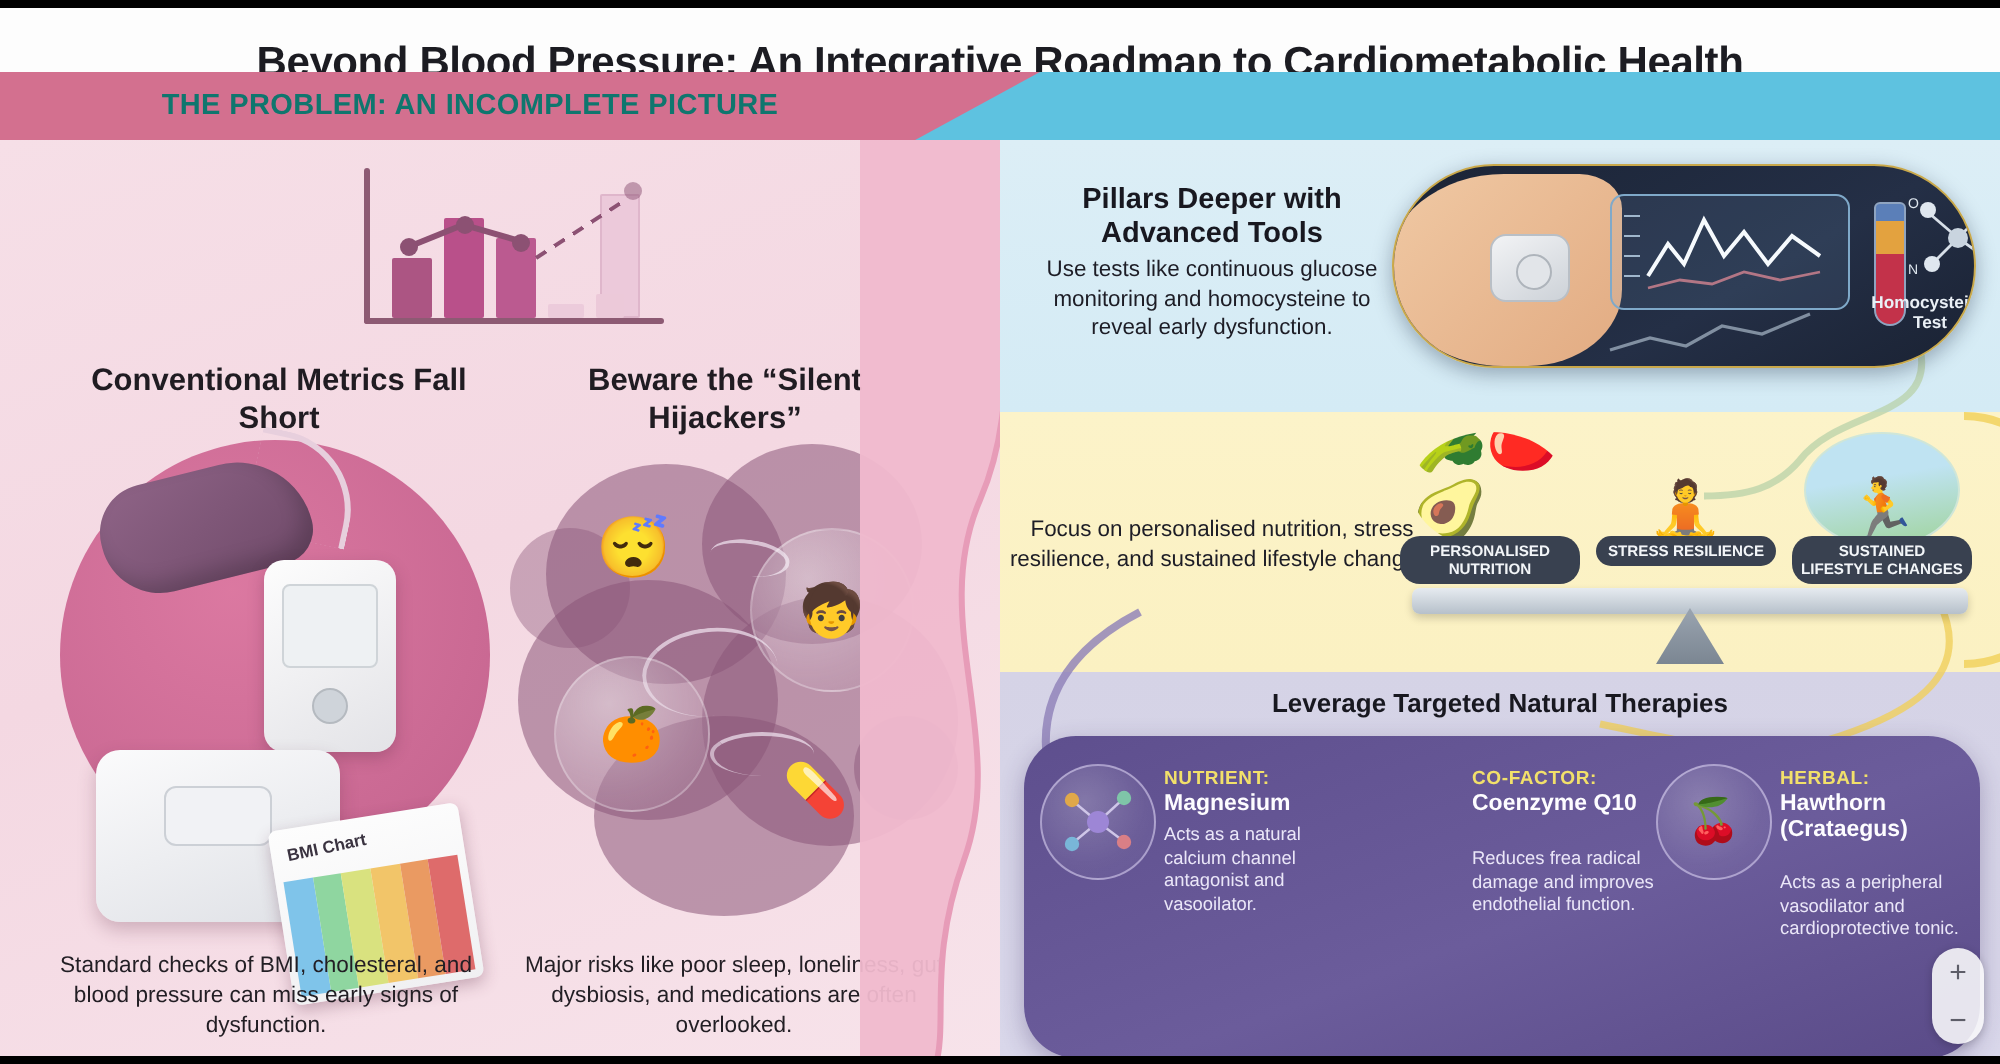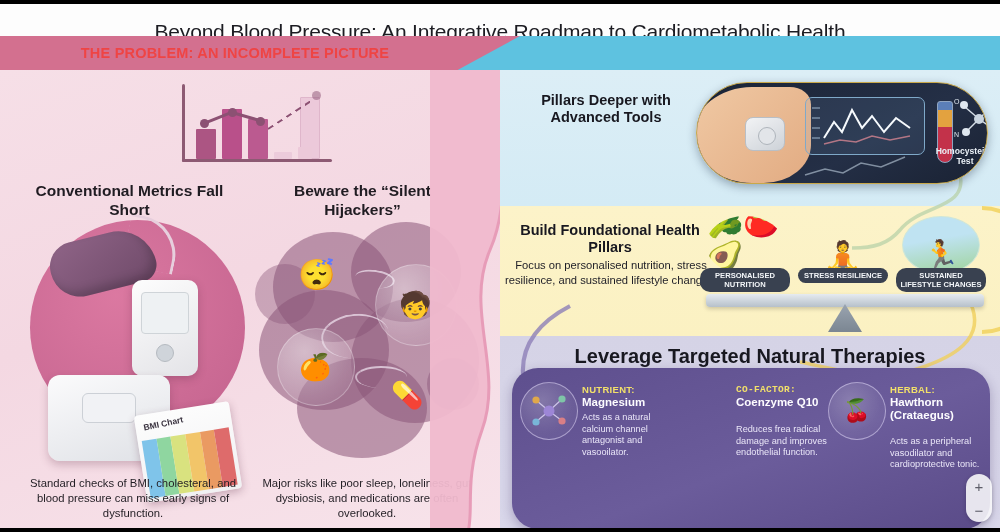--- a/index.html
+++ b/index.html
@@ -18,21 +18,21 @@
     border-bottom: 4px solid #000;
   }
 
   
   .title-bar {
     position: absolute; left: 0; top: 0; width: 1000px; height: 32px;
     background: #fdfdfd;
     display: flex; align-items: center; justify-content: center;
   }
   .title-bar .title {
-    font-size: 21px; font-weight: normal; color: #1c1c22;
+    font-size: 21px; font-weight: bold; color: #1c1c22;
     letter-spacing: -0.2px; white-space: nowrap; margin-top: 24px;
   }
 
   
   .header-band {
     position: absolute; left: 0; top: 32px; width: 1000px; height: 34px;
     overflow: hidden;
   }
   .hdr-left {
     position: absolute; left: 0; top: 0; width: 520px; height: 34px;
@@ -42,34 +42,34 @@
   .hdr-right {
     position: absolute; left: 0; top: 0; width: 1000px; height: 34px;
     background: #5ec2e0;
     clip-path: polygon(49.5% 0, 100% 0, 100% 100%, 43% 100%);
   }
   .hdr-label {
     position: absolute; top: 0; height: 34px;
     display: flex; align-items: center; justify-content: center;
     font-size: 14.5px; font-weight: bold; letter-spacing: .2px;
   }
-  .hdr-label.left  { left: 20px;  width: 430px; color: #ef4444; }
+  .hdr-label.left  { left: 20px;  width: 430px; color: #0f766e; }
   .hdr-label.right { left: 520px; width: 460px; color: #10323d; }
 
   
   .left-panel {
     position: absolute; left: 0; top: 66px; width: 500px; height: 462px;
     background: linear-gradient(160deg,#f6dfe7 0%, #f4d8e2 45%, #f7e3ea 100%);
     overflow: hidden;
   }
   .lp-headline {
     position: absolute; text-align: center;
     font-size: 15.5px; font-weight: bold; color: #201c22; line-height: 1.22;
   }
-  .lp-h1 { left: 22px;  top: 112px; width: 215px; }
+  .lp-h1 { left: 32px;  top: 112px; width: 215px; }
   .lp-h2 { left: 255px; top: 112px; width: 215px; }
   .lp-caption {
     position: absolute; text-align: center;
     font-size: 11.3px; color: #221e24; line-height: 1.33;
   }
   .lp-c1 { left: 18px;  top: 406px; width: 230px; }
   .lp-c2 { left: 252px; top: 406px; width: 230px; }
   .chart-wrap {
     position: absolute; left: 172px; top: 12px; width: 165px; height: 88px;
   }
@@ -274,21 +274,21 @@
     font-size:7.6px; font-weight:bold; text-align:center;
     padding:3px 2px; line-height:1.2;
   }
   .yellow-arc {
     position:absolute; left:282px; top:-6px; width:54px; height:128px;
     border:4px solid #f2d35f; border-left:none; border-radius: 0 70px 70px 0;
     opacity:.85;
   }
 
   
-  .b3-head { left:0px; top:8px; width:500px; font-size:20px; }
+  .b3-head { left:0px; top:8px; width:500px; font-size:13px; }
   .purple-pill {
     position:absolute; left:12px; top:32px; width:478px; height:161px;
     background: linear-gradient(160deg,#5e4f8e,#6b5c9b 55%,#5a4b88);
     border-radius: 26px;
     box-shadow: 0 4px 12px rgba(60,45,100,.32);
     overflow:hidden;
   }
   .ther { position:absolute; top:10px; width:158px; height:108px; }
   .ther.t1 { left:4px; }
   .ther.t2 { left:158px; }
@@ -312,21 +312,21 @@
   }
   .ther-name {
     position:absolute; left:66px; top:18px; width:94px;
     font-size:11.5px; font-weight:bold; color:#fdfcff; line-height:1.15;
   }
   .ther-desc {
     position:absolute; left:66px; width:94px;
     font-size:9.2px; color:#eae6f8; line-height:1.26;
   }
   .ther.t1 .ther-kind { color:#f2e06a; }
-  .ther.t2 .ther-kind { color:#f2e06a;font-family:Liberation Mono, monospace; }
+  .ther.t2 .ther-kind { color:#f2e06a; }
   .ther.t3 .ther-kind { color:#f2e06a; }
   .ther.t1 .ther-desc { top:34px; }
   .ther.t2 .ther-desc { top:46px; }
   .ther.t3 .ther-desc { top:58px; }
 
   
   .connector { position:absolute; pointer-events:none; }
   .conn-1 { left:0; top:100px; width:500px; height:80px; }
   .conn-2 { left:0; top:230px; width:500px; height:110px; }
 
@@ -441,20 +441,21 @@
       </svg>
     </div>
     <div class="connector conn-2">
       <svg width="500" height="110" viewBox="0 0 500 110">
         <path d="M470 2 C 488 40, 450 58, 420 68 C 380 82, 340 70, 300 62" fill="none" stroke="#f0d05c" stroke-width="3.5" opacity=".8"></path>
         <path d="M70 6 C 24 30, 14 64, 30 104" fill="none" stroke="#8d7fb8" stroke-width="4" opacity=".8"></path>
       </svg>
     </div>
 
     <div class="card-head b1-head">Pillars Deeper with Advanced Tools</div>
+    <div class="card-body b1-body">Use tests like continuous glucose monitoring and homocysteine to reveal early dysfunction.</div>
     <div class="pill-dark">
       <div class="arm"></div>
       <div class="cgm-patch"></div>
       <div class="graph-screen">
         <svg width="118" height="56" viewBox="0 0 118 56">
           <g stroke="#9fb6cc" stroke-width="1">
             <line x1="6" y1="10" x2="14" y2="10"></line>
               <line x1="6" y1="20" x2="14" y2="20"></line>
             <line x1="6" y1="30" x2="14" y2="30"></line>
               <line x1="6" y1="40" x2="14" y2="40"></line>
@@ -485,21 +486,20 @@
           <text x="44" y="9" fill="#dfe7ef" font-size="7" font-family="Liberation Sans, sans-serif">H</text>
           <text x="46" y="40" fill="#dfe7ef" font-size="7" font-family="Liberation Sans, sans-serif">H</text>
           <text x="1" y="11" fill="#dfe7ef" font-size="7" font-family="Liberation Sans, sans-serif">O</text>
           <text x="1" y="44" fill="#dfe7ef" font-size="7" font-family="Liberation Sans, sans-serif">N</text>
         </svg>
       </div>
       <div class="tube-label">Homocysteine Test</div>
     </div>
 
     <div style="position:absolute; left:0; top:136px; width:500px; height:130px;">
-      <div class="card-head b2-head">Build Foundational Health Pillars</div>
       <div class="card-body b2-body">Focus on personalised nutrition, stress resilience, and sustained lifestyle changes.</div>
       <div class="seesaw">
         <div class="yellow-arc"></div>
         <div class="pillar p1">
           <div class="pillar-art">🥦🍅🥑</div>
           <div class="pillar-tag">PERSONALISED NUTRITION</div>
         </div>
         <div class="pillar p2">
           <div class="pillar-art">🧘</div>
           <div class="pillar-tag">STRESS RESILIENCE</div>

